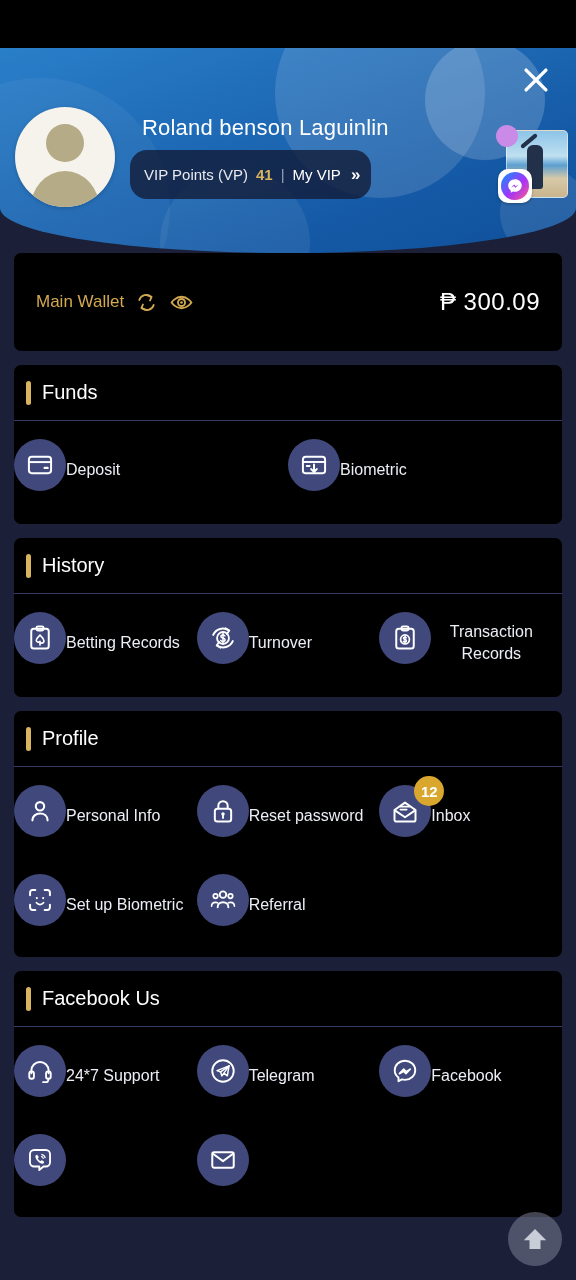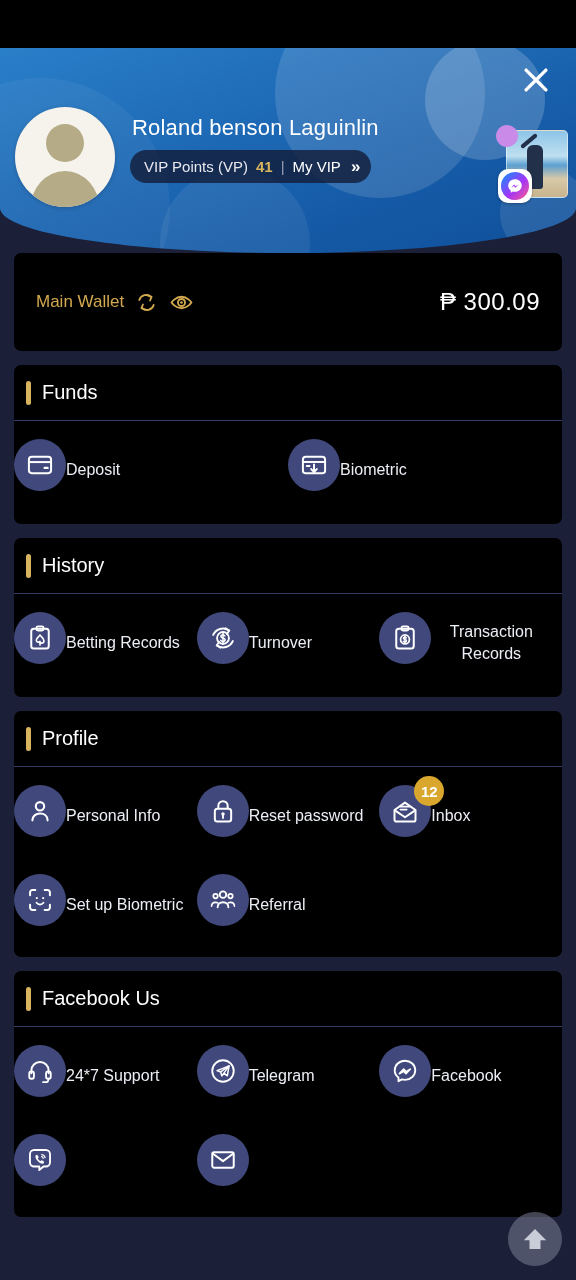--- a/index.html
+++ b/index.html
@@ -39,26 +39,26 @@
 
   .avatar {
     position:absolute; left:15px; top:107px; width:100px; height:100px; border-radius:50%;
     background:#f5f3ec; overflow:hidden; z-index:12;
     box-shadow:0 1px 4px rgba(0,0,0,0.2);
   }
   .avatar .head { position:absolute; left:50%; top:17px; transform:translateX(-50%); width:38px; height:38px; border-radius:50%; background:#b5ab86; }
   .avatar .body { position:absolute; left:50%; bottom:-20px; transform:translateX(-50%); width:70px; height:56px; border-radius:50% 50% 0 0 / 70% 70% 0 0; background:#b5ab86; }
 
   .username {
-    position:absolute; left:132px; top:115px; z-index:12;
+    position:absolute; left:142px; top:115px; z-index:12;
     color:#fff; font-size:22px; letter-spacing:0.2px; white-space:nowrap;
   }
   .vip-pill {
     position:absolute; left:130px; top:150px; z-index:12;
-    height:33px; padding:8px 14px; border-radius:17px;
+    height:49px; padding:8px 14px; border-radius:17px;
     background:rgba(18,25,52,0.78);
     display:flex; align-items:center; gap:8px;
     color:#e8eaf2; font-size:15px; white-space:nowrap;
   }
   .vip-pill .pts { color:#e9e9ef; }
   .vip-pill .val { color:#d9b45e; font-weight:bold; }
   .vip-pill .sep { color:#9aa0b8; }
   .vip-pill .myvip { color:#fff; }
   .vip-pill .chev { color:#fff; font-size:17px; font-weight:bold; letter-spacing:-3px; margin-left:2px; }
 

